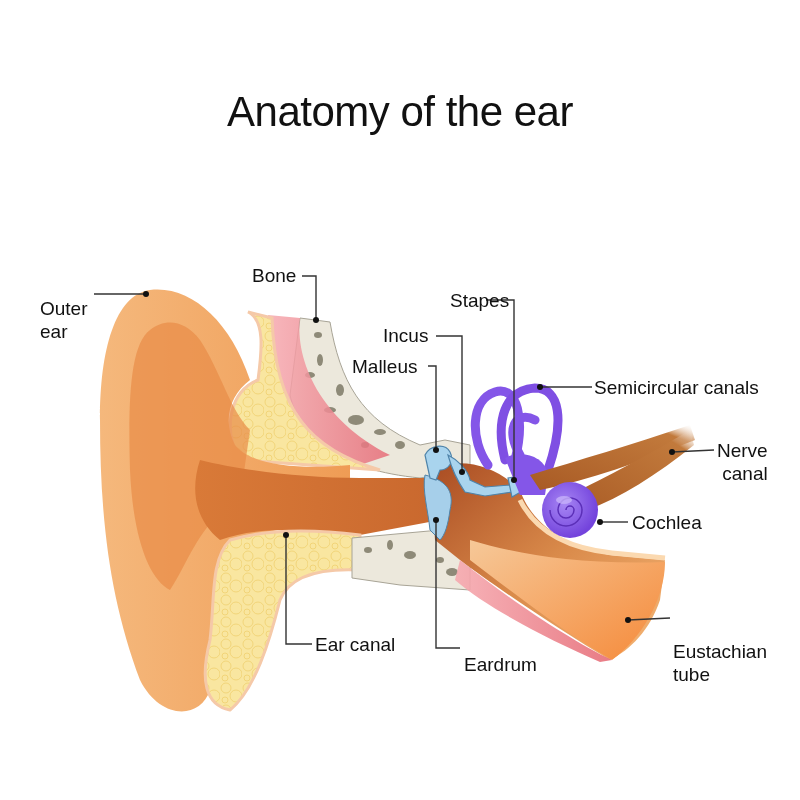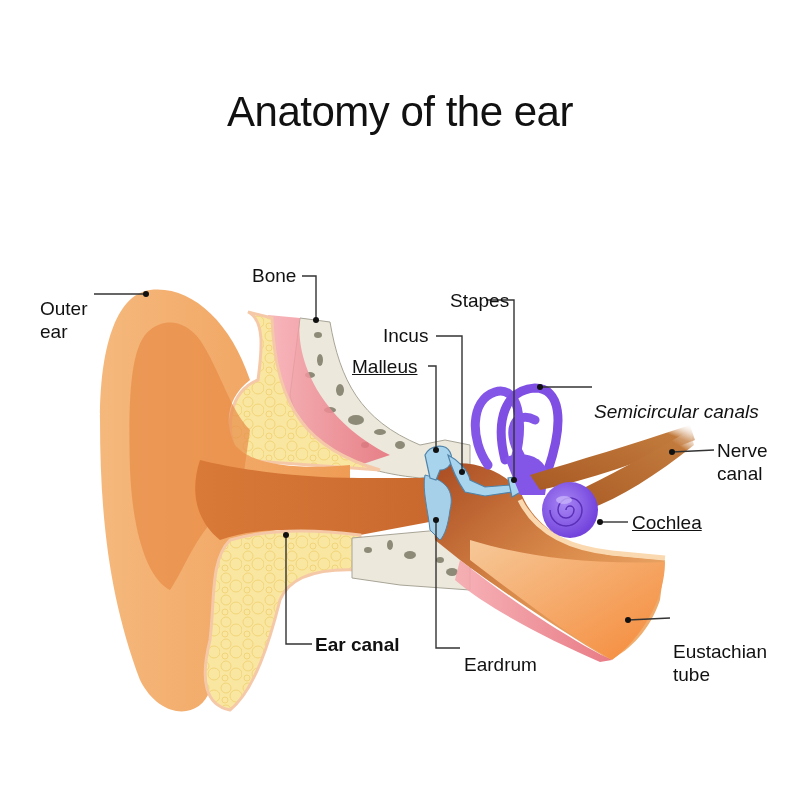--- a/index.html
+++ b/index.html
@@ -144,25 +144,25 @@
   </g>
 </svg>
 
 <div class="lbl" style="left:40px; top:283px;margin-top:14px;">
   <div>Outer</div>
   <div>ear</div>
 </div>
 <div class="lbl" style="left:252px; top:264px;">Bone</div>
 <div class="lbl" style="left:418px; top:289px;margin-left:32px;">Stapes</div>
 <div class="lbl" style="left:383px; top:324px;">Incus</div>
-<div class="lbl" style="left:352px; top:355px;text-decoration:underline;">Malleus</div>
-<div class="lbl" style="left:594px; top:400px;font-style:italic;">Semicircular canals</div>
-<div class="lbl" style="left:717px; top:439px;">
+<div class="lbl" style="left:352px; top:355px;">Malleus</div>
+<div class="lbl" style="left:594px; top:376px;">Semicircular canals</div>
+<div class="lbl" style="left:717px; top:439px;text-align:right;">
   <div>Nerve</div>
   <div>canal</div>
 </div>
-<div class="lbl" style="left:632px; top:511px;text-decoration:underline;">Cochlea</div>
-<div class="lbl" style="left:315px; top:633px;font-weight:bold;">Ear canal</div>
+<div class="lbl" style="left:632px; top:511px;">Cochlea</div>
+<div class="lbl" style="left:315px; top:633px;">Ear canal</div>
 <div class="lbl" style="left:464px; top:637px;margin-top:16px;">Eardrum</div>
 <div class="lbl" style="left:673px; top:612px;margin-top:28px;">
   <div>Eustachian</div>
   <div>tube</div>
 </div>
 
 </body></html>

